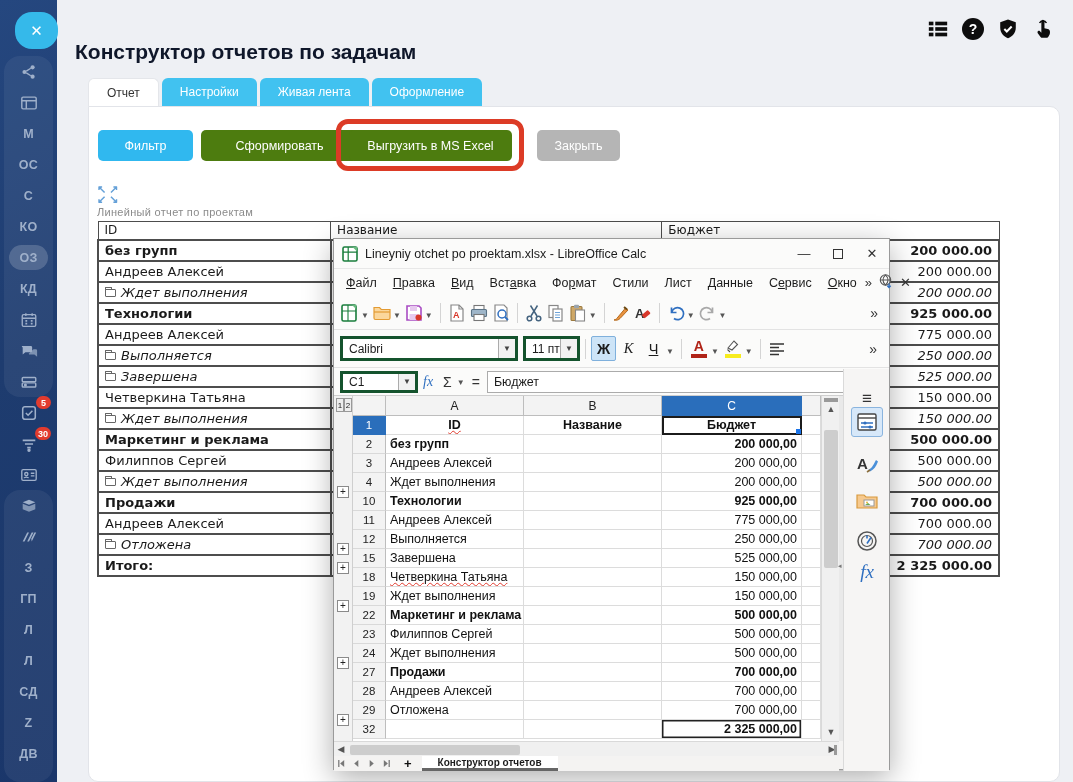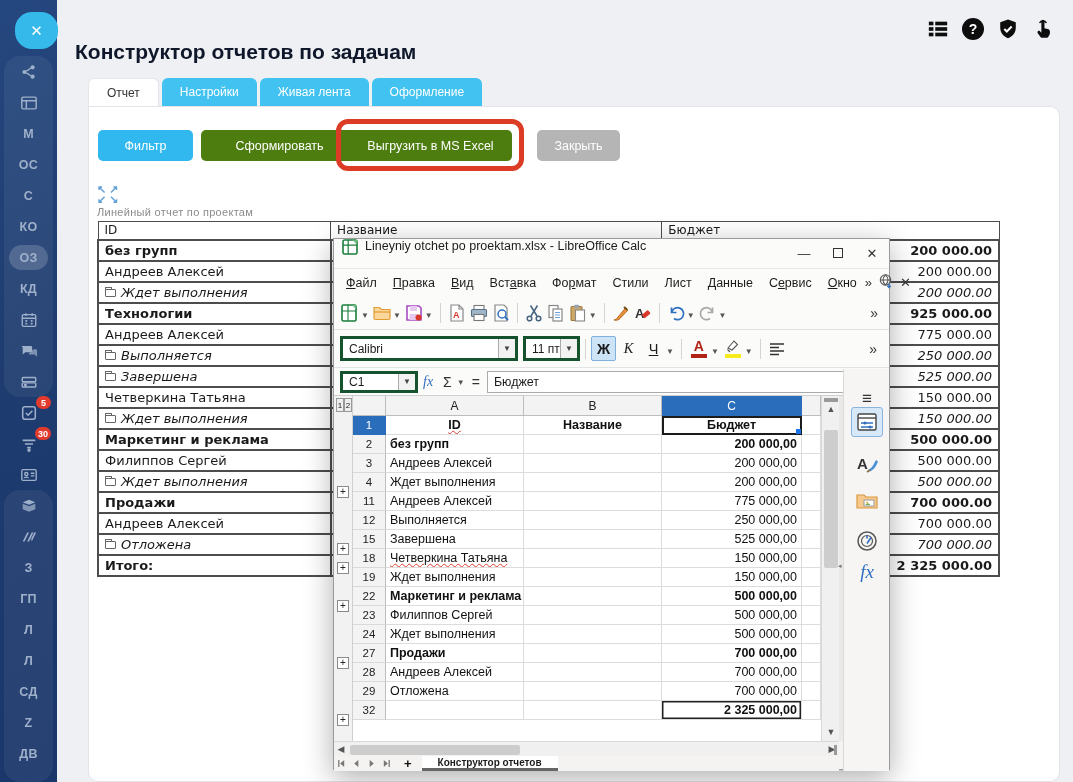--- a/index.html
+++ b/index.html
@@ -64,21 +64,21 @@
   tr.r-status td { font-style:italic; font-size:12px; }
   td.val { text-align:right; }
   .folder-ic { display:inline-block; width:11px; height:8px; border:1px solid #666; border-radius:1px; position:relative;
     margin-right:5px; vertical-align:0; }
   .folder-ic::before { content:""; position:absolute; left:-1px; top:-3px; width:5px; height:2px; border:1px solid #666; border-bottom:none; border-radius:1px 1px 0 0; }
   td.ind1 { padding-left:10px; } td.ind2 { padding-left:16px; }
 
   
   #calc { position:absolute; left:333px; top:238px; width:557px; height:532px; background:#f4f3f2;
     border:1px solid #9a9a9a; box-shadow:0 8px 28px rgba(0,0,0,.32); z-index:5; font-size:12.5px; color:#1c1c1c; }
-  #calc-title { height:30px; display:flex; align-items:flex-start; padding-left:8px; background:#fbfbfa; border-bottom:1px solid #e8e8e8; }
+  #calc-title { height:30px; display:flex; align-items:center; padding-left:8px; background:#fbfbfa; border-bottom:1px solid #e8e8e8; }
   #calc-title .t-ic { width:16px; height:16px; margin-right:7px; }
   #calc-title .t-txt { font-size:12.5px; }
   #win-controls { margin-left:auto; display:flex; }
   .wc { width:34px; height:28px; display:flex; align-items:center; justify-content:center; font-size:13px; cursor:pointer; color:#333; }
   .wc .maxbox { width:10px; height:10px; border:1.2px solid #333; display:inline-block; }
   #calc-menu { height:27px; display:flex; align-items:center; padding:0 4px; background:#fbfbfa; }
   .menu-item { padding:0 8px; font-size:12.5px; cursor:pointer; white-space:nowrap; }
   .menu-item u { text-decoration:underline; }
   #menu-right { margin-left:auto; display:flex; align-items:center; gap:6px; padding-right:4px; }
   #menu-right .chev { font-size:13px; color:#333; }
@@ -672,20 +672,27 @@
             <div class="cell x"></div>
           </div>
           <div class="grow">
             <div class="rhead">4</div>
             <div class="cell a">Ждет выполнения</div>
             <div class="cell b"></div>
             <div class="cell c">200 000,00</div>
             <div class="cell x"></div>
           </div>
           <div class="grow">
+            <div class="rhead">10</div>
+            <div class="cell a bld">Технологии</div>
+            <div class="cell b"></div>
+            <div class="cell c bld">925 000,00</div>
+            <div class="cell x"></div>
+          </div>
+          <div class="grow">
             <div class="rhead">11</div>
             <div class="cell a">Андреев Алексей</div>
             <div class="cell b"></div>
             <div class="cell c">775 000,00</div>
             <div class="cell x"></div>
           </div>
           <div class="grow">
             <div class="rhead">12</div>
             <div class="cell a">Выполняется</div>
             <div class="cell b"></div>

